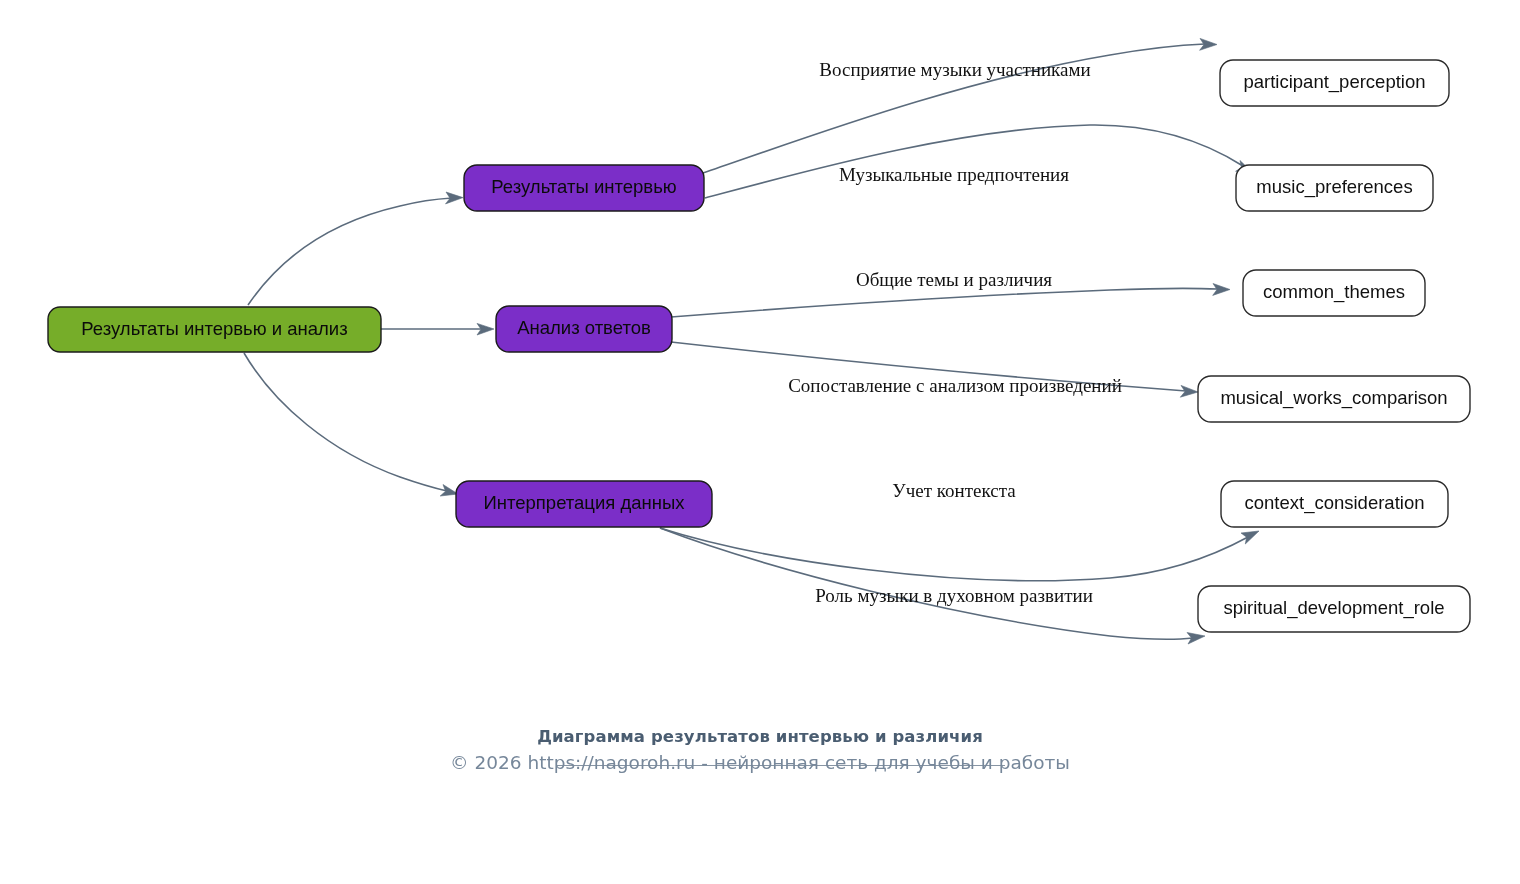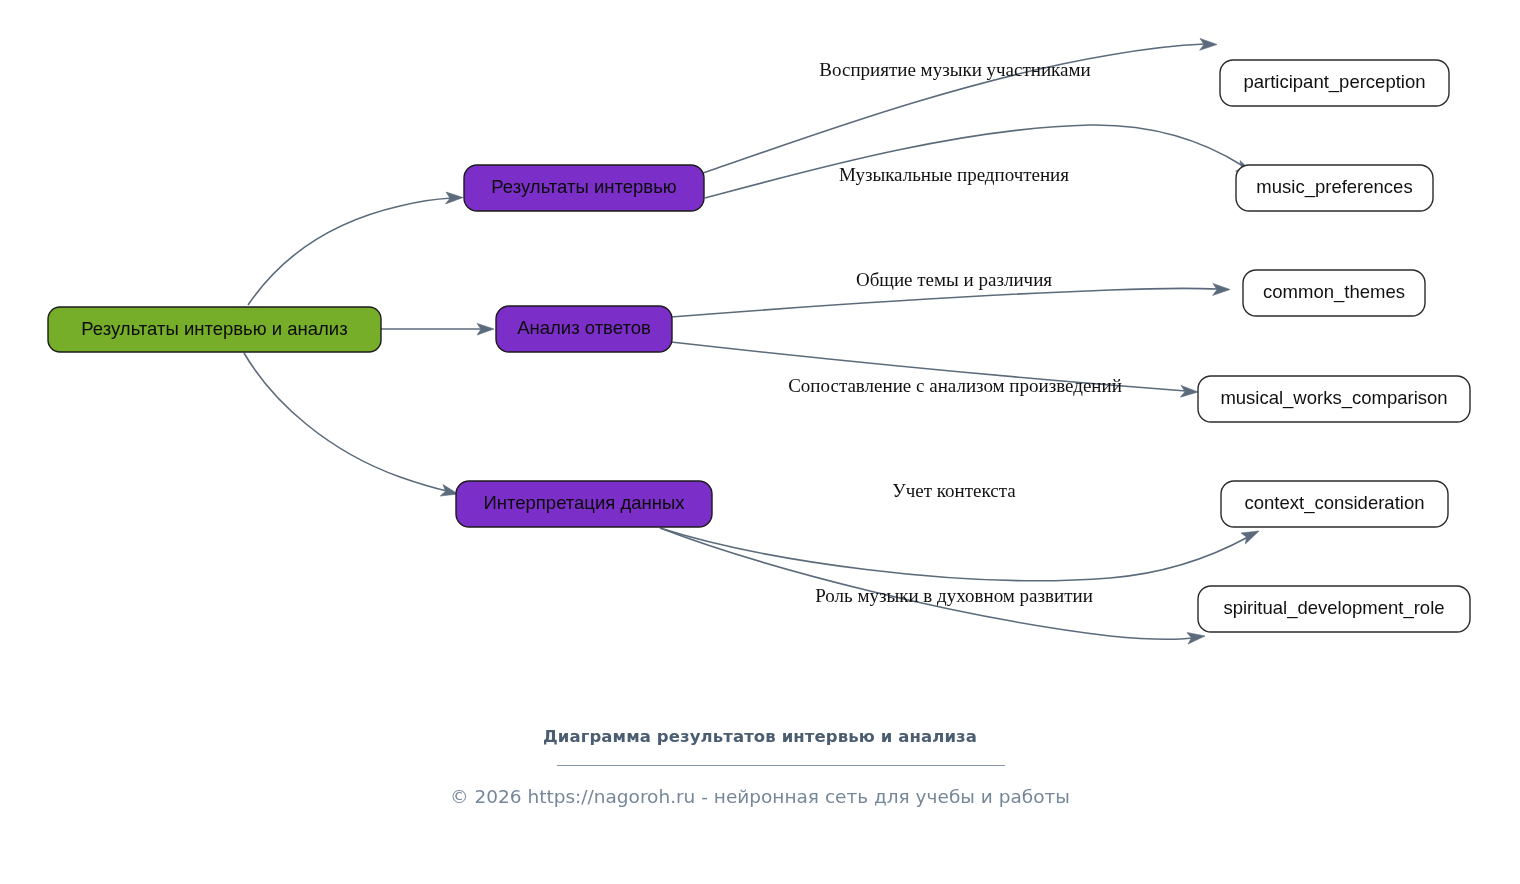--- a/index.html
+++ b/index.html
@@ -91,21 +91,21 @@
     position: absolute;
     left: 557px;
     top: 765px;
     width: 448px;
     height: 1px;
     background: #8795a4;
   }
   .footer-copy {
     position: absolute;
     left: 0;
-    top: 786px;
+    top: 752px;
     width: 1520px;
     text-align: center;
     font-family: "DejaVu Sans", sans-serif;
     font-size: 18.5px;
     color: #76879a;
   }
 </style>
 </head>
 <body>
 
@@ -210,17 +210,17 @@
 
     <text class="edge-label" x="955" y="72">Восприятие музыки участниками</text>
     <text class="edge-label" x="954" y="177">Музыкальные предпочтения</text>
     <text class="edge-label" x="954" y="282">Общие темы и различия</text>
     <text class="edge-label" x="955" y="388">Сопоставление с анализом произведений</text>
     <text class="edge-label" x="954" y="493">Учет контекста</text>
     <text class="edge-label" x="954" y="598">Роль музыки в духовном развитии</text>
 
   </svg>
 
-  <div class="footer-title">Диаграмма результатов интервью и анализа</div>
+  <div class="footer-title">Диаграмма результатов интервью и различия</div>
   <div class="footer-rule"></div>
   <div class="footer-copy">© 2026 https://nagoroh.ru - нейронная сеть для учебы и работы</div>
 
 </div>
 
 </body></html>

